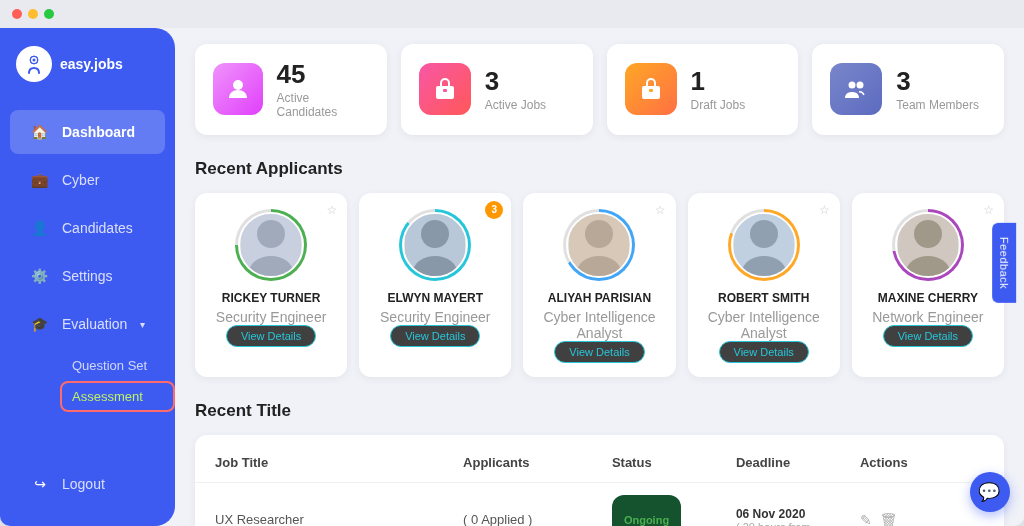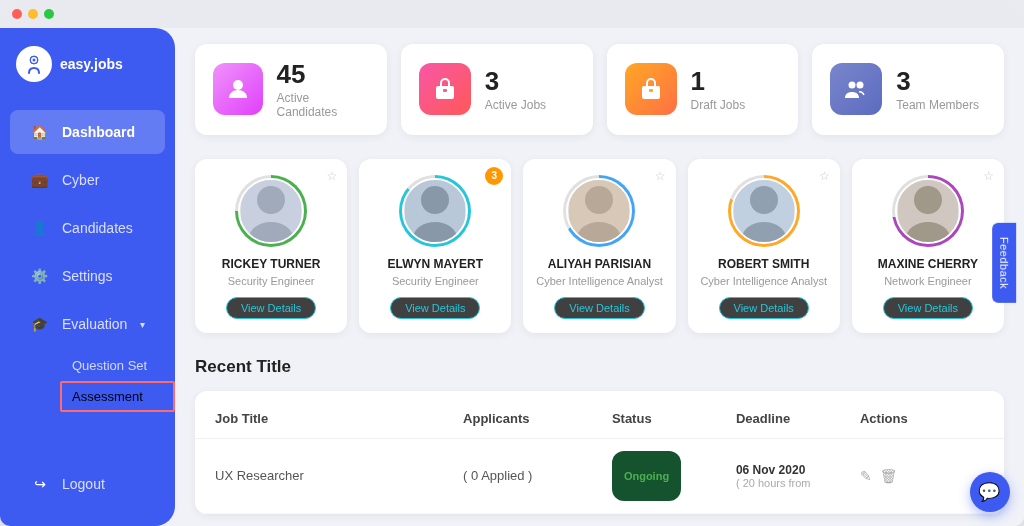--- a/index.html
+++ b/index.html
@@ -67,24 +67,24 @@
       margin-top: 2px;
     }
     .nav-sub-item {
       color: rgba(255,255,255,0.75);
       font-size: 13px;
       padding: 8px 12px;
       cursor: pointer;
       border-radius: 6px;
     }
     .nav-sub-item.active-sub {
-      color: #000000;
+      color: #bef264;
       font-weight: 500;
       border: 2px solid #ff6b6b;
-      border-radius: 2px;
+      border-radius: 8px;
       padding: 6px 10px;
     }
     .sidebar-bottom {
       padding: 12px 10px 20px;
     }
     .logout-item {
       display: flex;
       align-items: center;
       gap: 12px;
       padding: 12px 20px;
@@ -202,24 +202,23 @@
     .applicant-name {
       font-size: 12px;
       font-weight: 700;
       color: #222;
       text-align: center;
       margin-bottom: 4px;
       text-transform: uppercase;
       line-height: 1.2;
     }
     .applicant-role {
-      font-size: 11px;
+      font-size: 14px;
       color: #999;
       text-align: center;
-      margin-bottom: 10px;
     }
     .view-details-btn {
       border: 1.5px solid #26c6da;
       color: #26c6da;
       background: #404040;
       border-radius: 20px;
       padding: 4px 14px;
       font-size: 11px;
       cursor: pointer;
       font-weight: 500;
@@ -434,20 +433,21 @@
               <path d="M16 16c2-0.5 4 1 5 3" stroke="white" stroke-width="1.5" fill="none"></path>
             </svg>
           </div>
           <div class="stat-info">
             <div class="stat-number">3</div>
             <div class="stat-label">Team Members</div>
           </div>
         </div>
       </div>
 
+      <div class="section-title">Recent Applicants</div>
       <div class="applicants-row">
 
         <div class="applicant-card">
           <span class="card-star">☆</span>
           <div class="avatar-wrap green">
             <div class="avatar-inner">
               <svg width="60" height="66" viewBox="0 0 60 66" xmlns="http://www.w3.org/2000/svg">
                 <rect width="60" height="66" fill="#c8d0e0"></rect>
                 <circle cx="30" cy="22" r="14" fill="#a0aabb"></circle>
                 <ellipse cx="30" cy="60" rx="22" ry="16" fill="#a0aabb"></ellipse>

